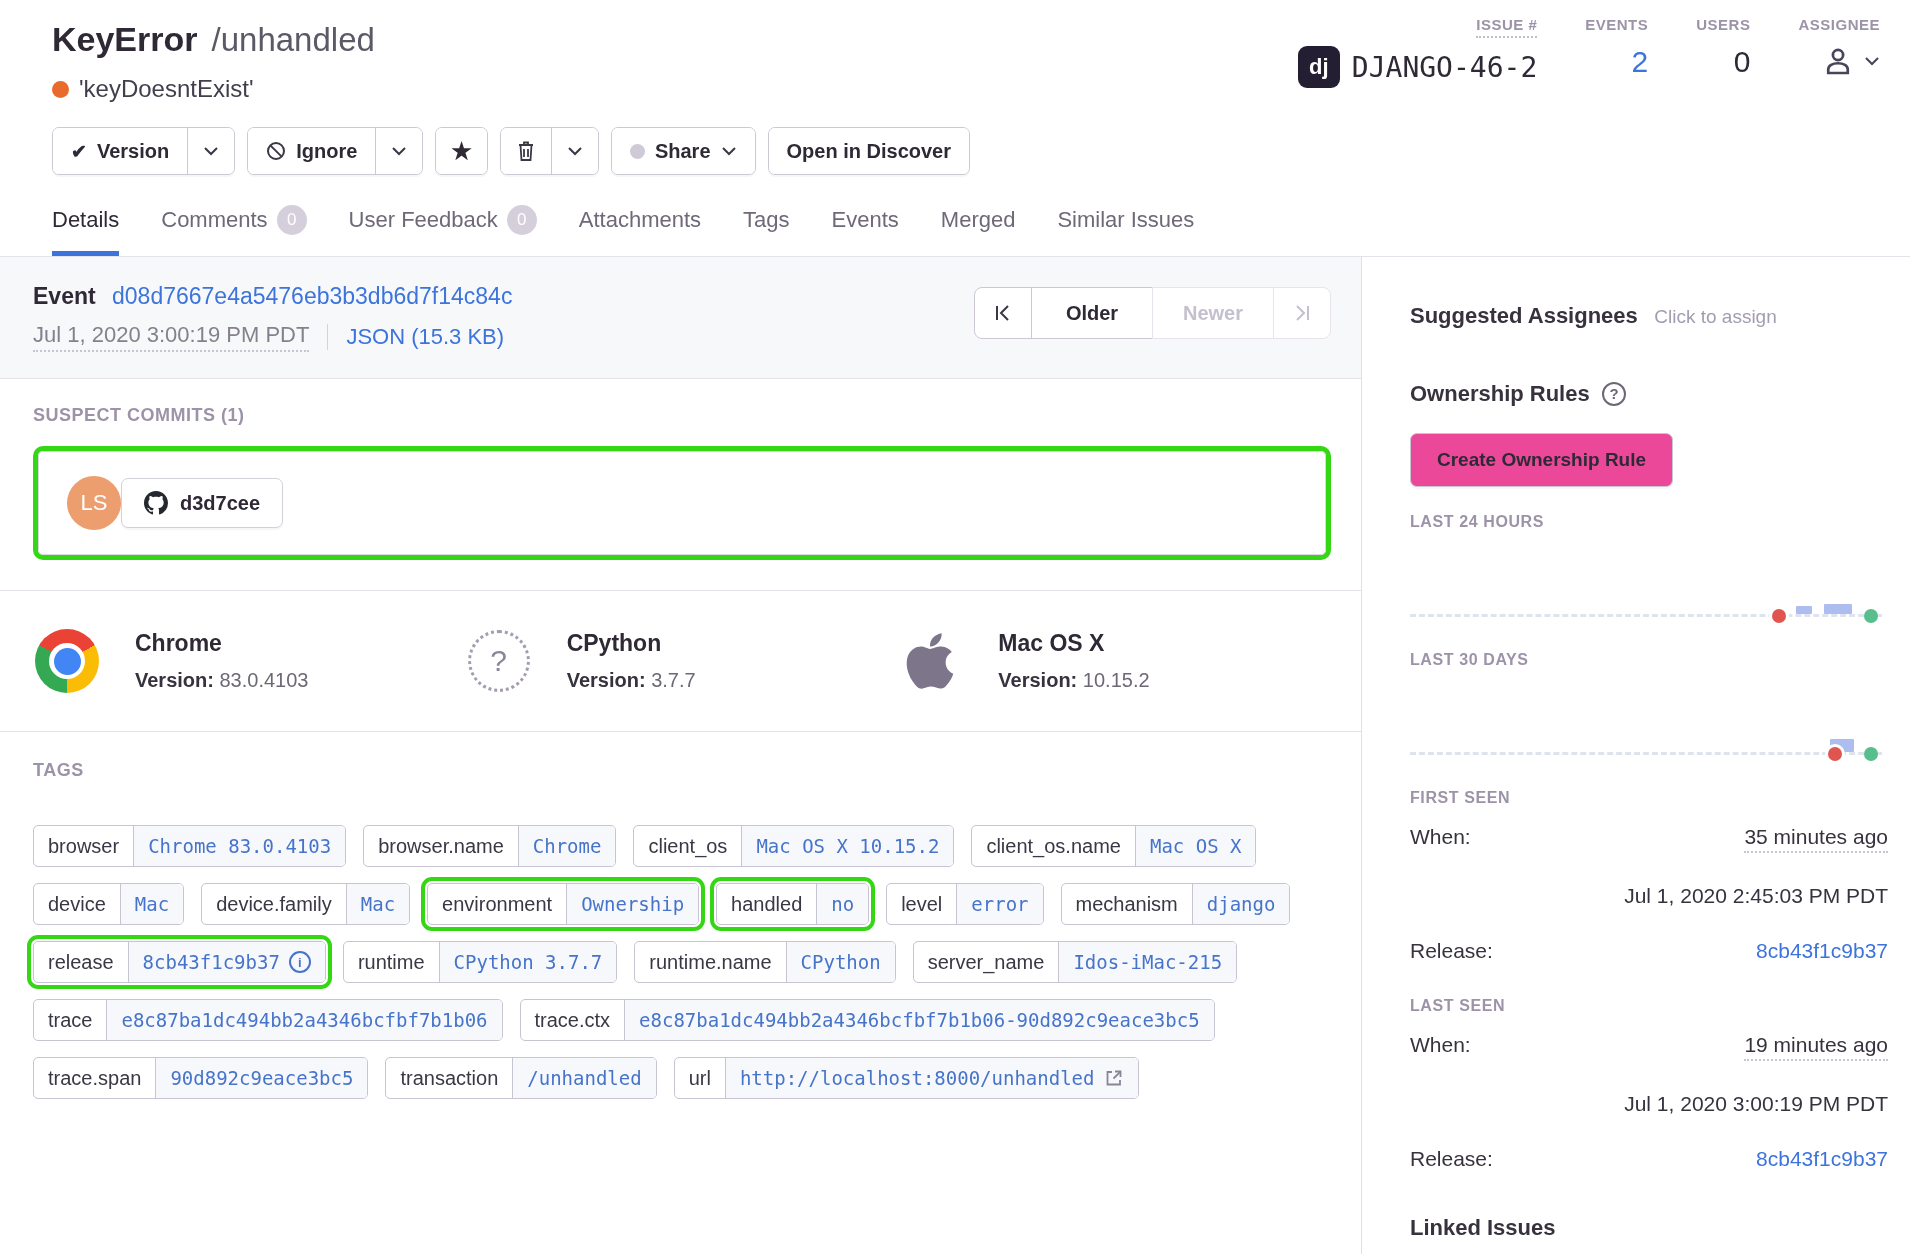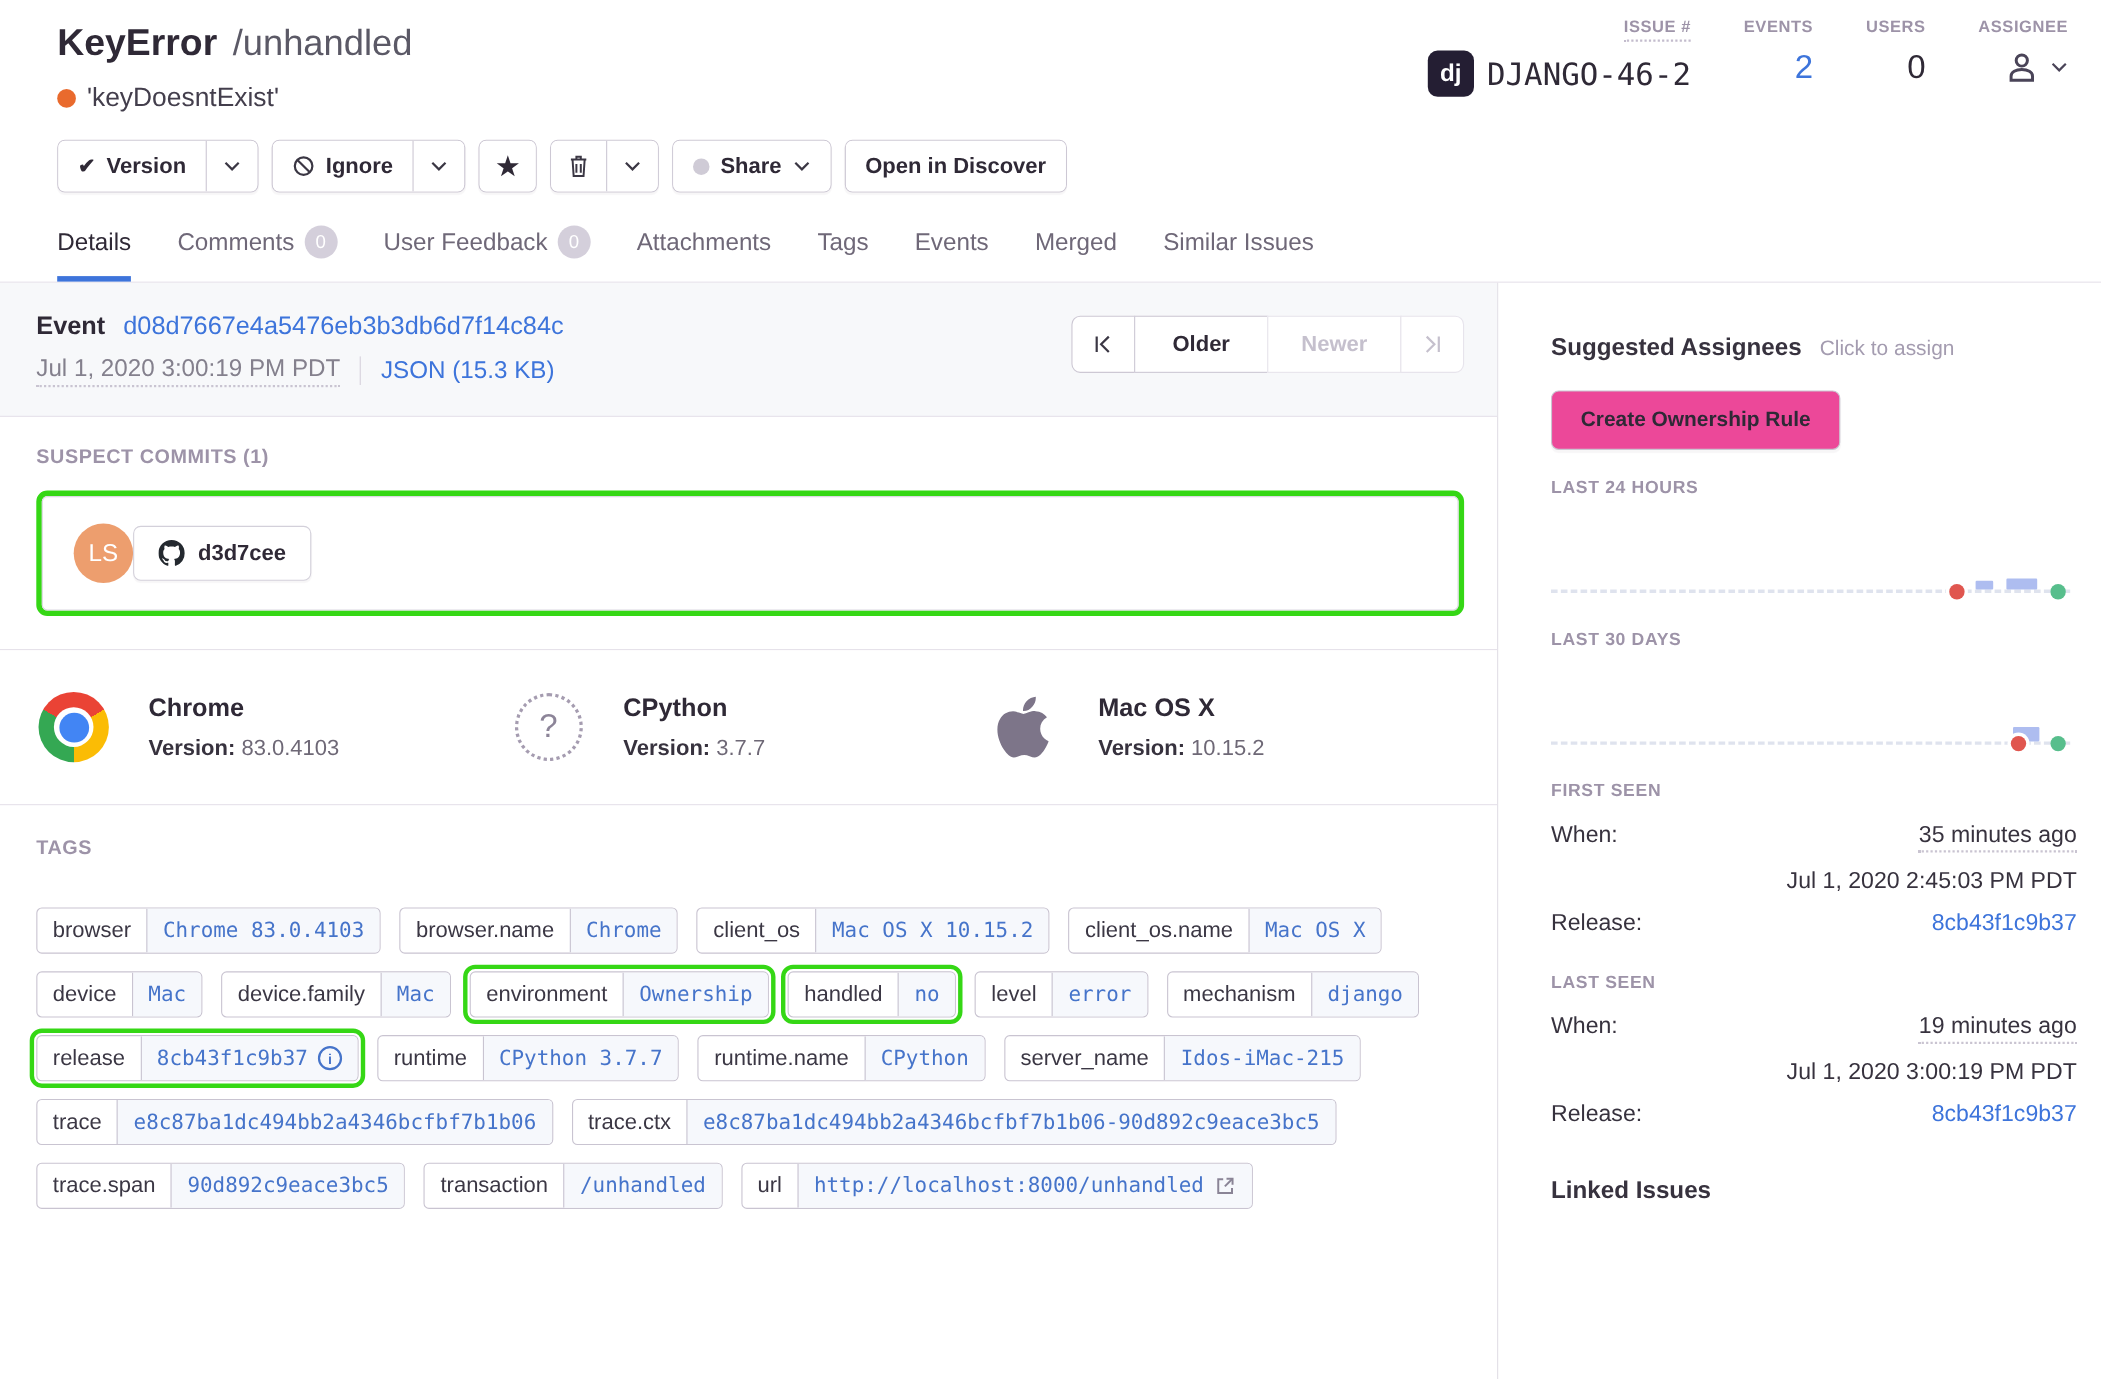--- a/index.html
+++ b/index.html
@@ -136,21 +136,21 @@
            box-shadow:0 2px 1px rgba(40,30,60,.04);cursor:pointer;}
   .side-caps{font-size:16px;font-weight:bold;letter-spacing:.6px;color:var(--muted);}
   .spark{position:relative;height:82px;border-bottom:3px dashed #dfe3ee;margin:4px 6px 10px 0;}
   .dot{position:absolute;width:14px;height:14px;border-radius:50%;bottom:-9px;}
   .dot.red{background:#e0564f;box-shadow:0 0 0 3px #fff;}
   .dot.green{background:#57be8c;}
   .sbar{position:absolute;bottom:0;background:#aebdf0;border-radius:1px;}
   .side-row{display:flex;justify-content:space-between;align-items:baseline;font-size:21px;color:#37323e;}
   .rel-time{border-bottom:2px dotted #c9c4d1;padding-bottom:2px;}
   .abs-time{text-align:right;font-size:21px;color:#37323e;}
-  .rel-link{color:var(--blue);cursor:pointer;} .mt14{margin-top:14px;} .mt18{margin-top:18px;}
+  .rel-link{color:var(--blue);cursor:pointer;} .mt14{margin-top:31px;} .mt18{margin-top:18px;}
   .mt26{margin-top:26px;} .mt34{margin-top:34px;} .mt44{margin-top:44px;} .mt52{margin-top:52px;}
 </style>
 </head>
 <body>
 
 <div class="hdr">
   <div class="title-row">
     <span class="issue-title">KeyError</span>
     <span class="issue-subtitle">/unhandled</span>
   </div>
@@ -522,20 +522,24 @@
 
     </div>
   </div>
 
   <div class="side-col">
     <div>
       <span class="side-title">Suggested Assignees</span>
       <span class="side-hint">Click to assign</span>
     </div>
 
+    <div class="mt52">
+      <span class="side-title">Ownership Rules</span>
+      <span class="q-icon">?</span>
+    </div>
     <div class="own-btn">Create Ownership Rule</div>
 
 
     <div class="side-caps mt26">LAST 24 HOURS</div>
     <div class="spark">
       <span class="dot red" style="right:96px;"></span>
       <span class="sbar" style="right:70px;width:16px;height:8px;"></span>
       <span class="sbar" style="right:30px;width:28px;height:10px;"></span>
       <span class="dot green" style="right:4px;"></span>
     </div>

